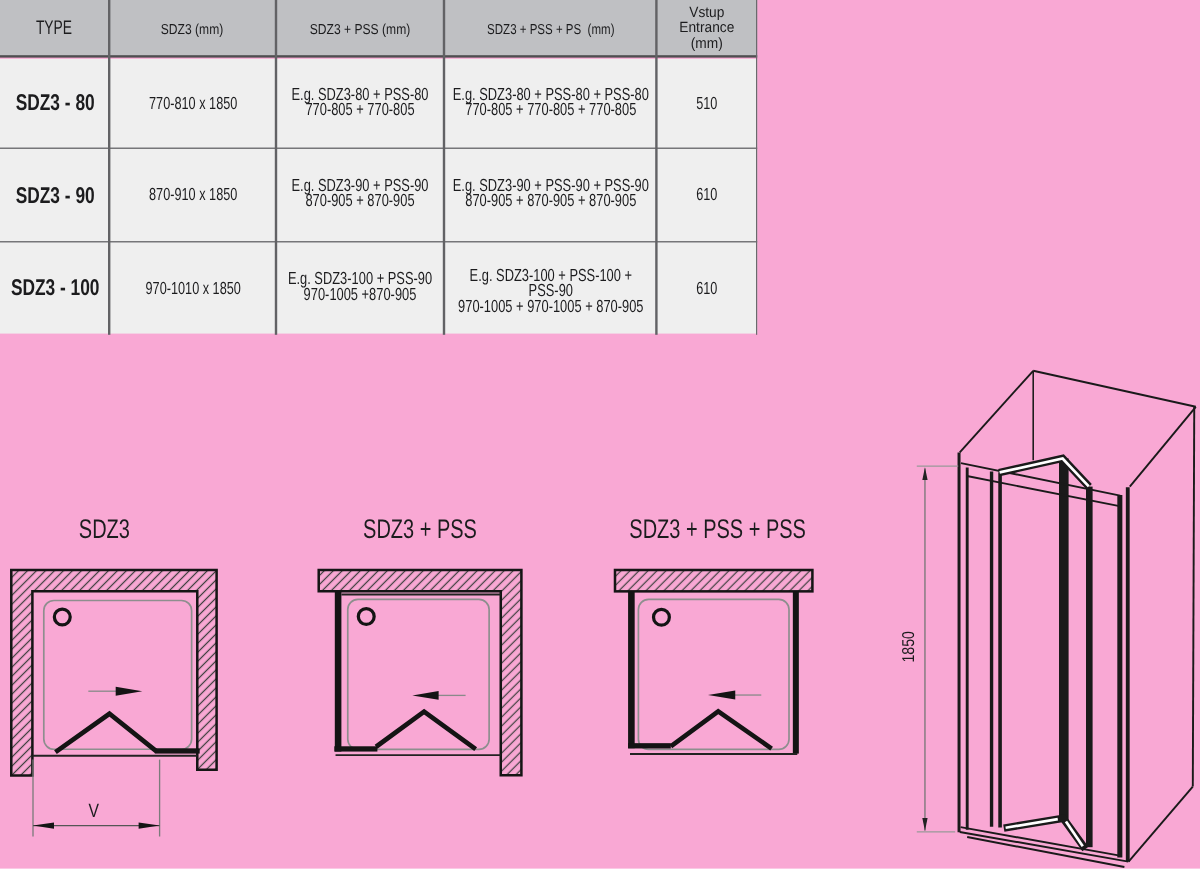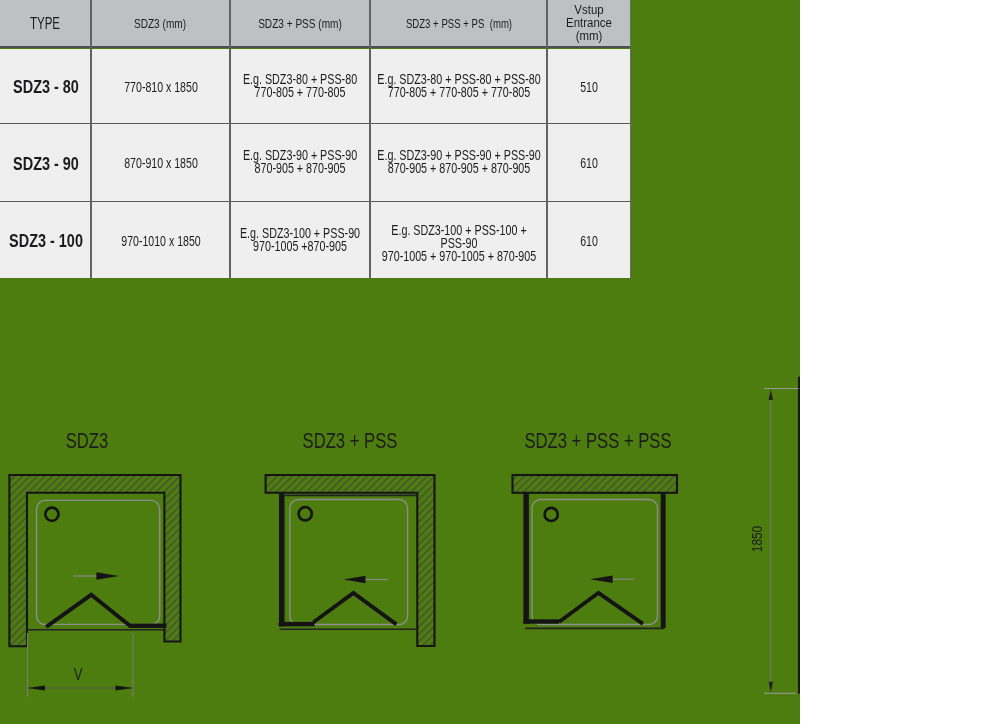--- a/index.html
+++ b/index.html
@@ -1,16 +1,16 @@
 <!DOCTYPE html>
 <html><head>
 <meta charset="utf-8">
 <style>
   html,body{margin:0;padding:0;background:#fff;}
-  #page{position:relative;width:800px;height:724px;background:#4d7c0f;overflow:hidden;
+  #page{position:relative;width:1000px;height:724px;background:#f9a8d4;overflow:hidden;
         font-family:"Liberation Sans", sans-serif;}
   .cellbg{position:absolute;background:#efefef;}
   .txt{position:absolute;white-space:nowrap;color:#1c1c1e;}
   .ctr{text-align:center;width:400px;}
 </style>
 </head>
 <body>
 <div id="page">
 
 <div style="position:absolute;left:0;top:0;width:631px;height:46.5px;background:#bfc0c3;"></div>

